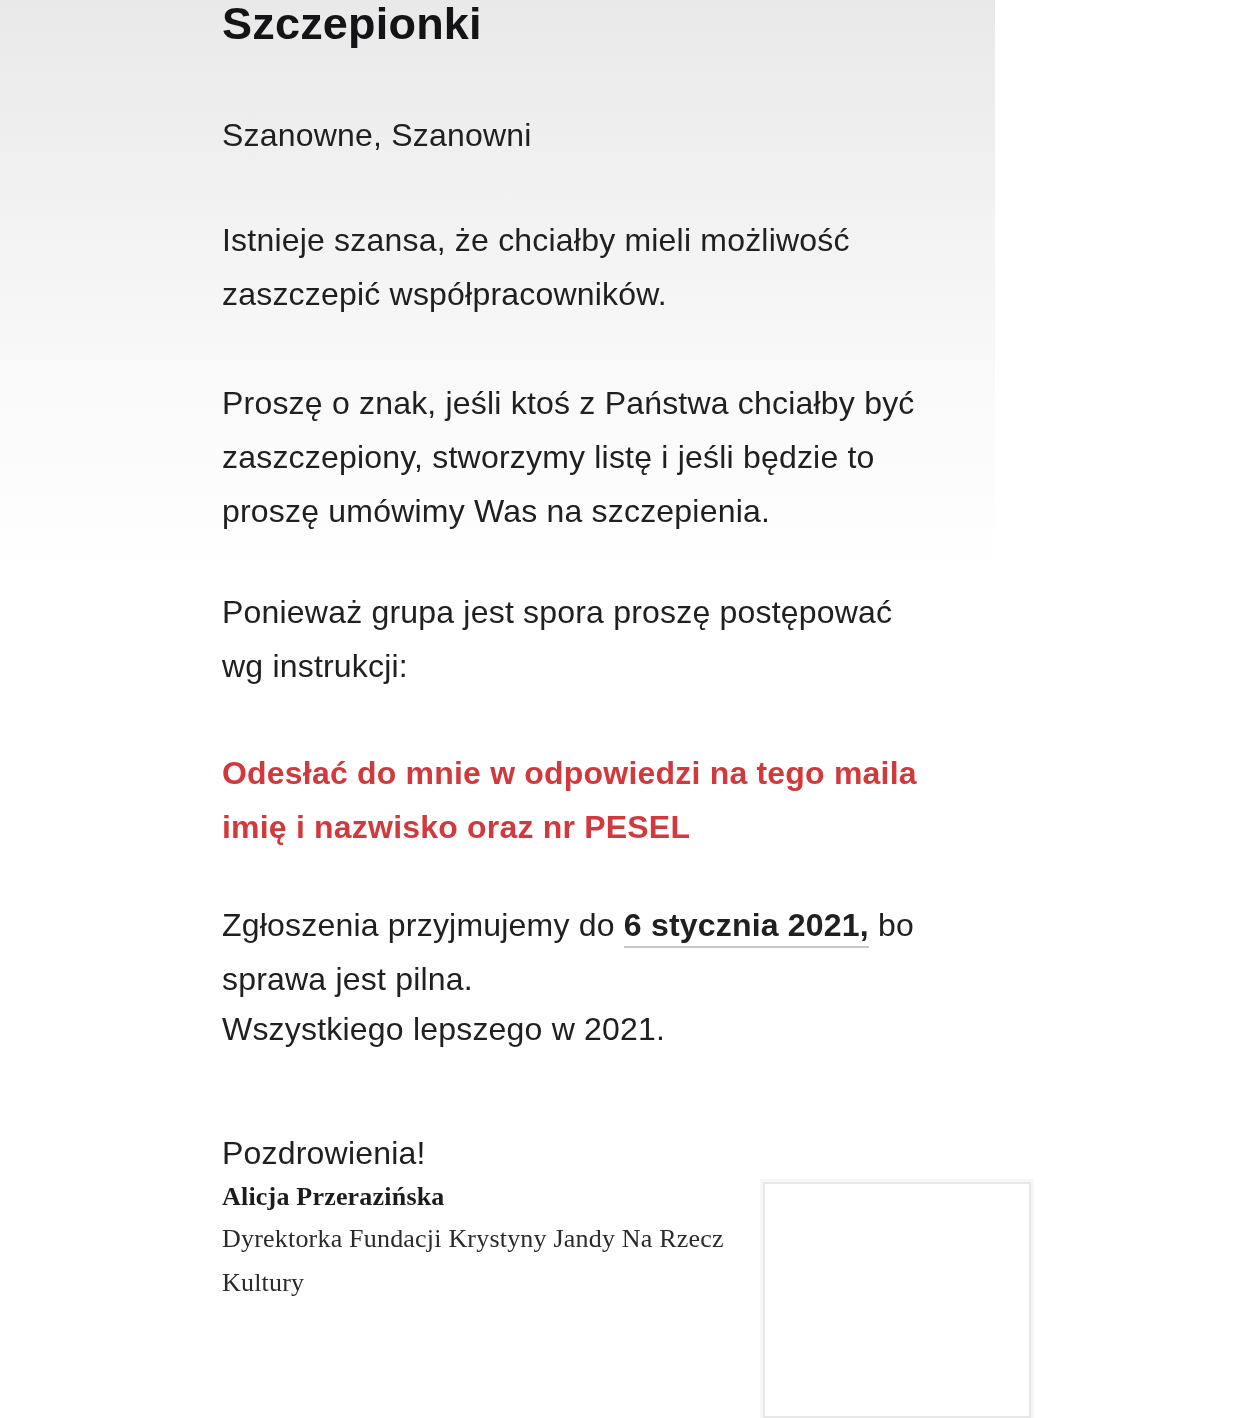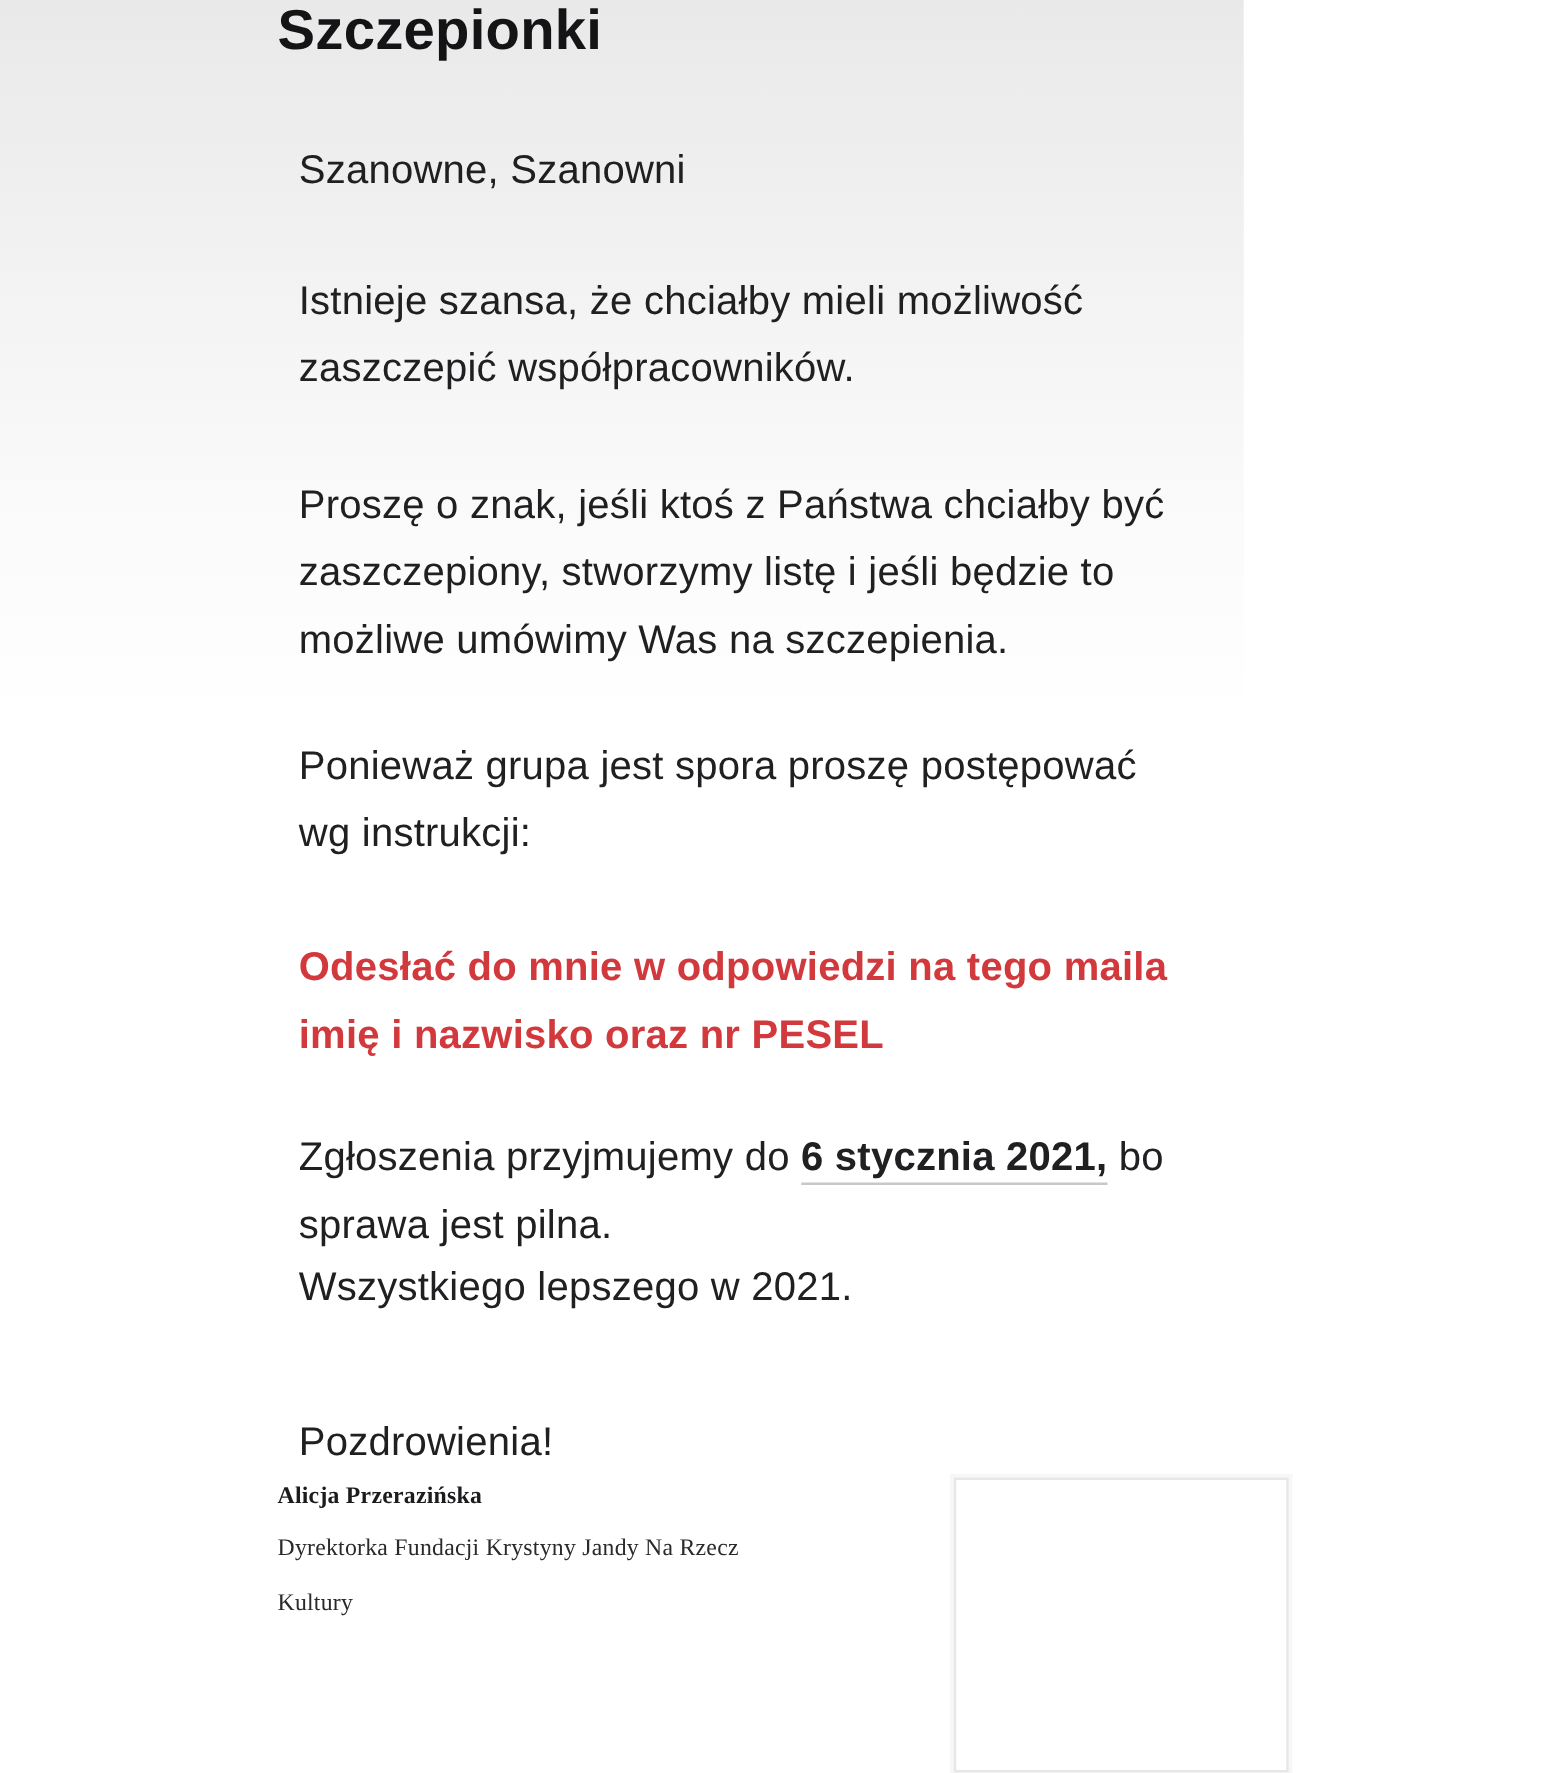--- a/index.html
+++ b/index.html
@@ -27,40 +27,39 @@
     line-height: 48px;
     font-weight: 700;
     color: #141416;
     letter-spacing: 0.2px;
   }
   .body-text {
     font-size: 32px;
     line-height: 54px;
     color: #202022;
     letter-spacing: 0.2px;
-    margin-left: 17px;
   }
   .body-text .line { height: 54px; }
   .greeting { top: 108px; }
   .para1 { top: 213px; }
   .para2 { top: 376px; }
   .para3 { top: 585px; }
   .red-para { top: 746px; font-weight: 700; }
   .red-para .line { color: var(--accent-red, #d2393d); }
   .deadline { top: 898px; }
   .deadline .date {
     font-weight: 700;
     border-bottom: 2px solid #c8c8c8;
     padding-bottom: 3px;
   }
   .wishes { top: 1002px; }
   .regards { top: 1126px; }
   .sig {
     font-family: "Liberation Serif", "DejaVu Serif", serif;
-    font-size: 19px;
+    font-size: 26px;
     line-height: 40px;
     color: #2a2a2c;
     letter-spacing: 0.2px;
   }
   .sig-name { top: 1177px; font-weight: 700; color: #1c1c1e; }
   .sig-role1 { top: 1219px; text-align: right; }
   .sig-role2 { top: 1263px; }
   .sig-org  { top: 1305px; }
   .sig-image-box {
     position: absolute;
@@ -83,21 +82,21 @@
   <div class="blk body-text greeting">Szanowne, Szanowni</div>
 
   <div class="blk body-text para1">
     <div class="line">Istnieje szansa, że chciałby mieli możliwość</div>
     <div class="line">zaszczepić współpracowników.</div>
   </div>
 
   <div class="blk body-text para2">
     <div class="line">Proszę o znak, jeśli ktoś z Państwa chciałby być</div>
     <div class="line">zaszczepiony, stworzymy listę i jeśli będzie to</div>
-    <div class="line">możliwe umówimy Was na szczepienia.</div>
+    <div class="line">proszę umówimy Was na szczepienia.</div>
   </div>
 
   <div class="blk body-text para3">
     <div class="line">Ponieważ grupa jest spora proszę postępować</div>
     <div class="line">wg instrukcji:</div>
   </div>
 
   <div class="blk body-text red-para">
     <div class="line">Odesłać do mnie w odpowiedzi na tego maila</div>
     <div class="line">imię i nazwisko oraz nr PESEL</div>

